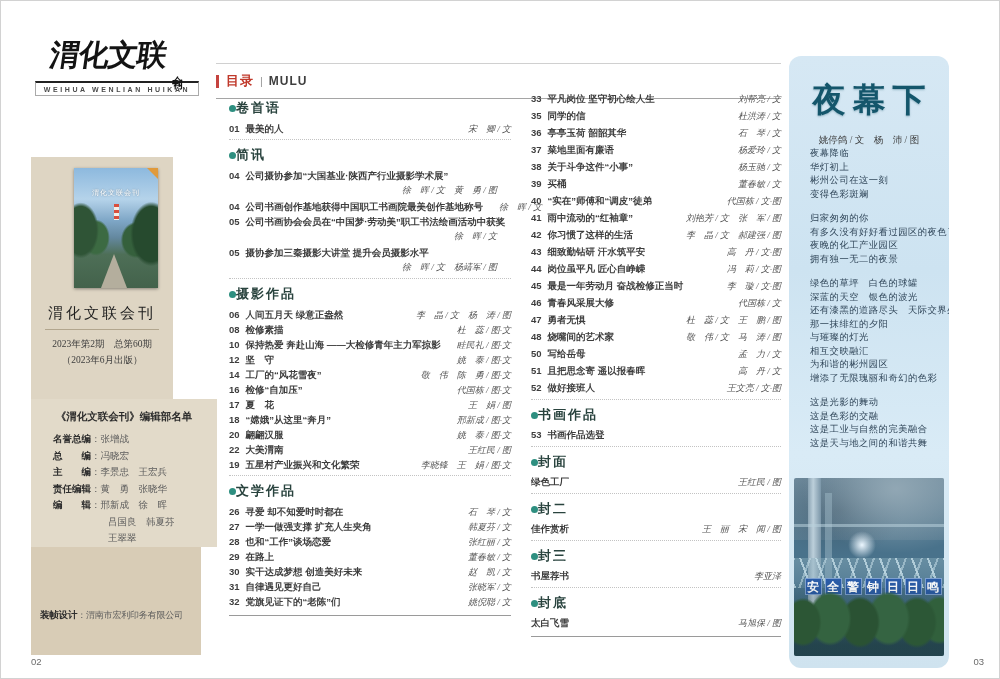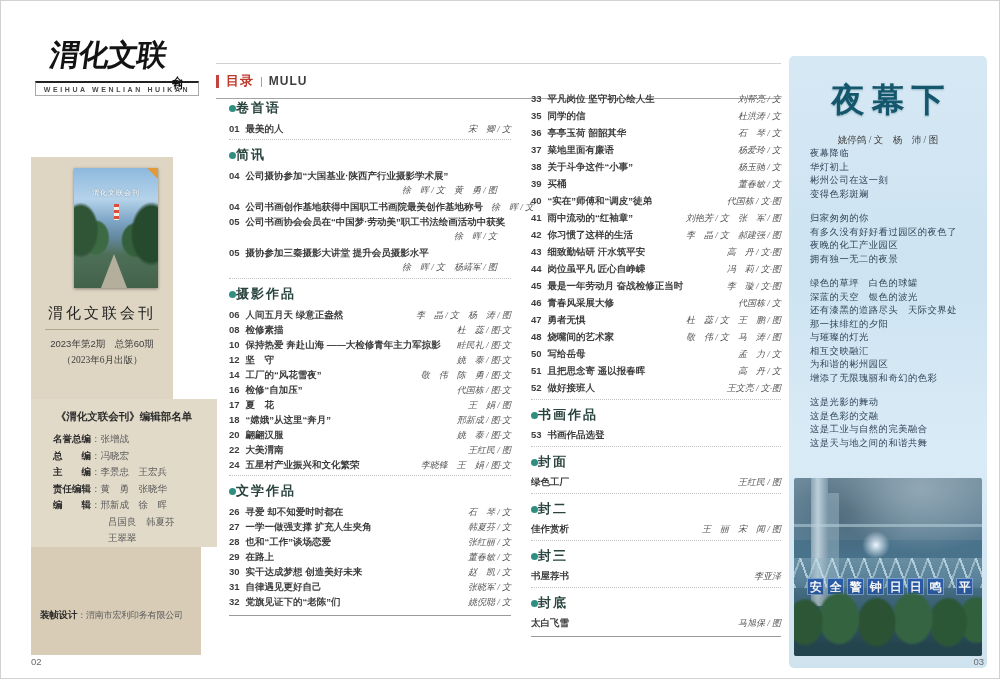--- a/index.html
+++ b/index.html
@@ -30,21 +30,21 @@
        radial-gradient(26px 40px at 8% 52%, #2f5436 60%, rgba(0,0,0,0) 70%),
        radial-gradient(30px 46px at 92% 55%, #264a2e 60%, rgba(0,0,0,0) 70%),
        radial-gradient(20px 26px at 26% 58%, #3c6a42 60%, rgba(0,0,0,0) 70%),
        radial-gradient(22px 26px at 74% 60%, #35603c 60%, rgba(0,0,0,0) 70%);}
   .cover-road{position:absolute;bottom:0;left:27px;width:0;height:0;
               border-bottom:34px solid #b4ae9d;border-left:13px solid transparent;border-right:13px solid transparent;}
   .journal-title{position:absolute;top:147px;width:100%;text-align:center;font-family:"Liberation Serif",serif;
                  font-size:15px;letter-spacing:3px;color:#1e1e1e;}
   .side-divider{position:absolute;top:172px;left:14px;right:14px;border-top:1px solid #b2a68e;}
   .issue1{position:absolute;top:181px;width:100%;text-align:center;font-size:9.5px;color:#3c3c3c;
-          font-family:Liberation Sans, sans-serif;}
+          font-family:Liberation Serif, serif;}
   .issue2{position:absolute;top:197px;width:100%;text-align:center;font-size:9.5px;color:#3c3c3c;
           font-family:"Liberation Serif",serif;}
 
   .side-b{position:absolute;left:30px;top:398px;width:186px;height:148px;background:#e2dac9;
           padding-top:11px;box-sizing:border-box;}
   .ed-title{text-align:center;font-size:10.5px;font-weight:bold;color:#2b2b2b;margin-bottom:7px;letter-spacing:0;}
   .ed-row{font-size:9.5px;line-height:16.5px;padding-left:22px;color:#5c5c5c;white-space:nowrap;}
   .ed-row.cont{padding-left:77px;}
   .ed-role{color:#2d2d2d;font-weight:bold;}
 
@@ -62,31 +62,31 @@
 
   .toc-col{position:absolute;top:92px;}
   #toc-col-0{left:228px;width:282px;}
   #toc-col-1{left:530px;width:250px;}
 
   .sec-heading{display:flex;align-items:center;margin:6px 0 6px;}
   #toc-col-1 .sec-heading{margin:6px 0 5px;}
   .sec-dot{width:7px;height:7px;border-radius:50%;background:#2e8f80;flex:none;}
   .sec-heading-text{font-family:"Liberation Serif",serif;font-weight:bold;font-size:13px;color:#29433e;letter-spacing:2px;}
 
-  .toc-row{display:flex;justify-content:space-between;align-items:baseline;gap:8px;margin-bottom:3px;line-height:12px;}
+  .toc-row{display:flex;justify-content:space-between;align-items:baseline;gap:16px;margin-bottom:3px;line-height:12px;}
   #toc-col-1 .toc-row{margin-bottom:5px;}
   .row-left{font-size:9.5px;font-weight:bold;color:#3d3d3d;white-space:nowrap;}
   .row-no{margin-right:6px;}
   .row-credit{font-family:"Liberation Serif",serif;font-style:italic;font-size:9px;color:#575757;white-space:nowrap;}
   .credit-line{text-align:right;padding-right:14px;margin:-1px 0 4px;}
   .div-dotted{border-top:1px dotted #c3c3c3;margin:4px 0 4px;}
   .div-solid{border-top:1px solid #9a9a9a;margin:7px 0 4px;}
 
   
-  .feature{position:absolute;left:788px;top:55px;width:198px;height:612px;border-radius:5px;overflow:hidden;
+  .feature{position:absolute;left:788px;top:55px;width:160px;height:612px;border-radius:12px;overflow:hidden;
            background:linear-gradient(180deg,#d6e8f4 0%,#cde3f1 35%,#d9ebf6 65%,#cfe3ef 100%);}
   .f-title{margin-top:22px;text-align:center;font-family:"Liberation Serif",serif;font-weight:bold;font-size:33px;
            letter-spacing:7px;padding-left:7px;color:#14566b;text-shadow:0 1px 2px rgba(16,80,100,.35);}
   .f-byline{text-align:center;margin-top:11px;font-size:9.5px;color:#3a3a3a;font-family:"Liberation Serif",serif;}
   .poem{margin:0 0 0 21px;}
   .stanza{margin-bottom:11px;}
   .poem-line{font-family:"Liberation Serif",serif;font-size:9.3px;line-height:13.5px;color:#31475a;
              letter-spacing:.5px;white-space:nowrap;}
 
   .photo{position:absolute;left:5px;right:5px;bottom:12px;height:178px;overflow:hidden;border-radius:2px;}
@@ -245,21 +245,21 @@
       </div>
       <div class="toc-row">
         <span class="row-left"><span class="row-no">20</span>翩翩汉服</span>
         <span class="row-credit">姚　泰 / 图·文</span>
       </div>
       <div class="toc-row">
         <span class="row-left"><span class="row-no">22</span>大美渭南</span>
         <span class="row-credit">王红民 / 图</span>
       </div>
       <div class="toc-row">
-        <span class="row-left"><span class="row-no">24</span>五星村产业振兴和文化繁荣</span>
+        <span class="row-left"><span class="row-no">19</span>五星村产业振兴和文化繁荣</span>
         <span class="row-credit">李晓锋　王　娟 / 图·文</span>
       </div>
       <div class="div-dotted"></div>
       <div class="sec-heading">
         <span class="sec-dot"></span>
         <span class="sec-heading-text">文学作品</span>
       </div>
       <div class="toc-row">
         <span class="row-left"><span class="row-no">26</span>寻爱  却不知爱时时都在</span>
         <span class="row-credit">石　琴 / 文</span>

